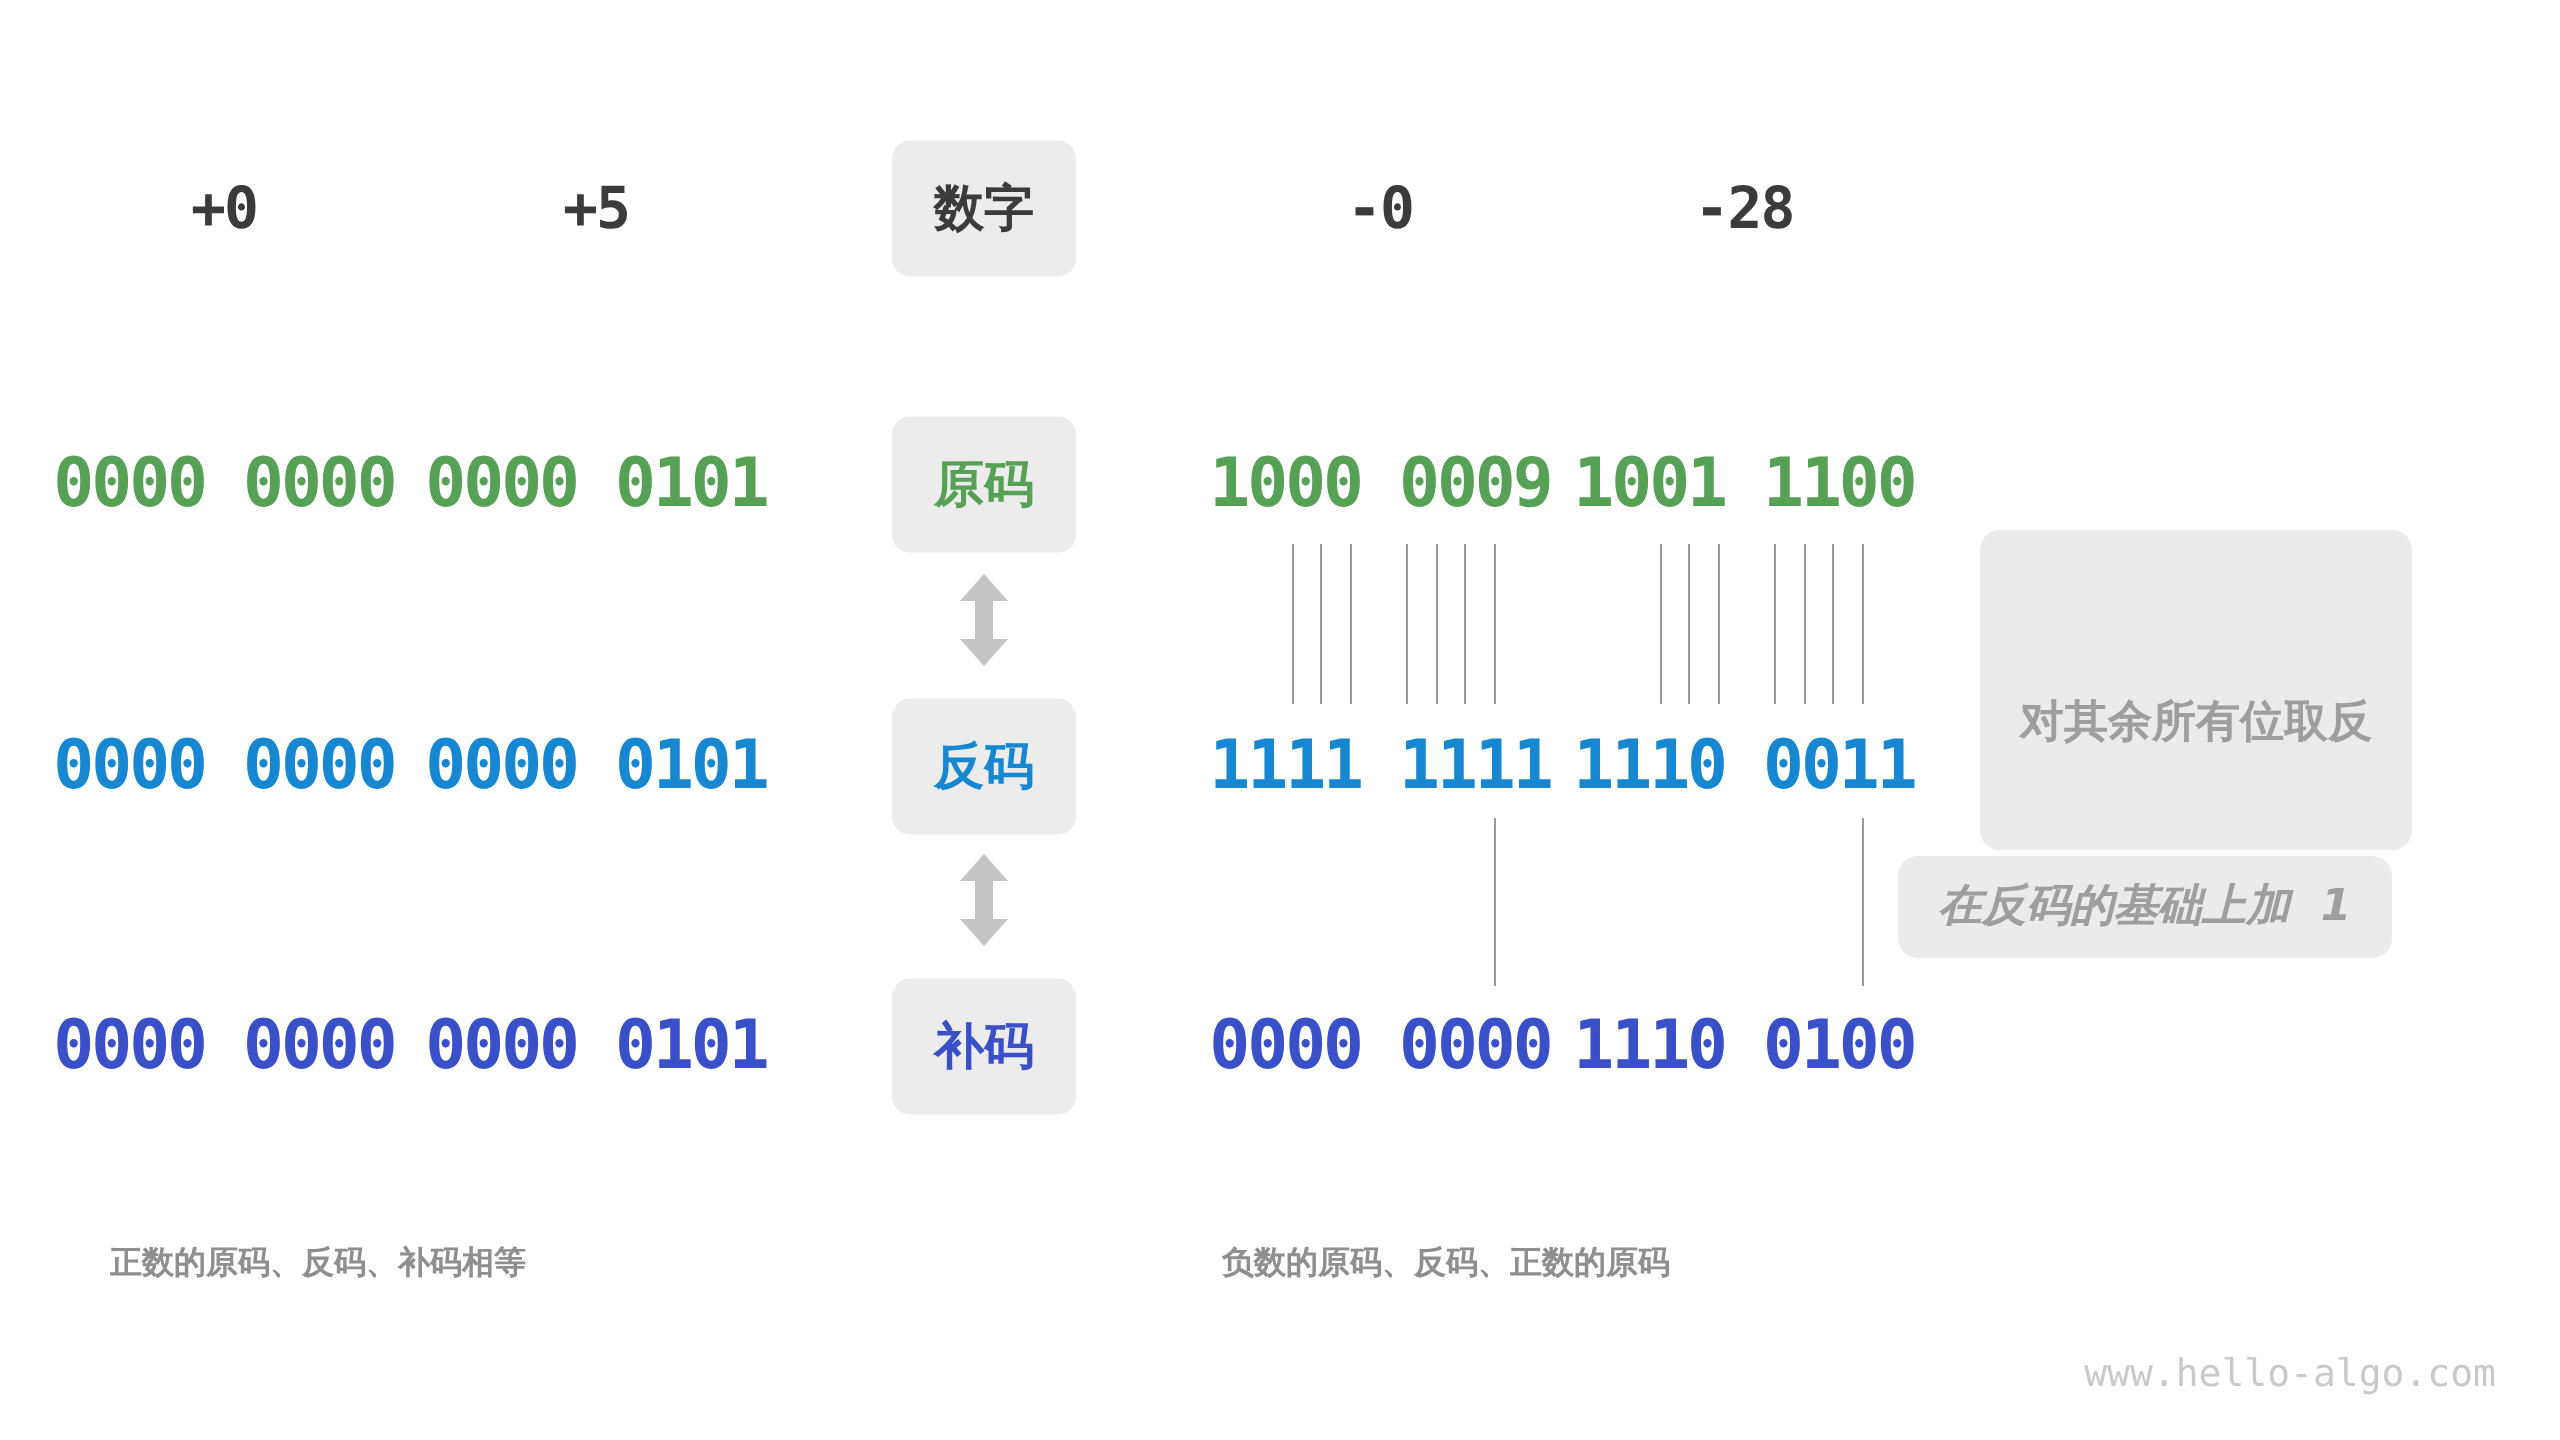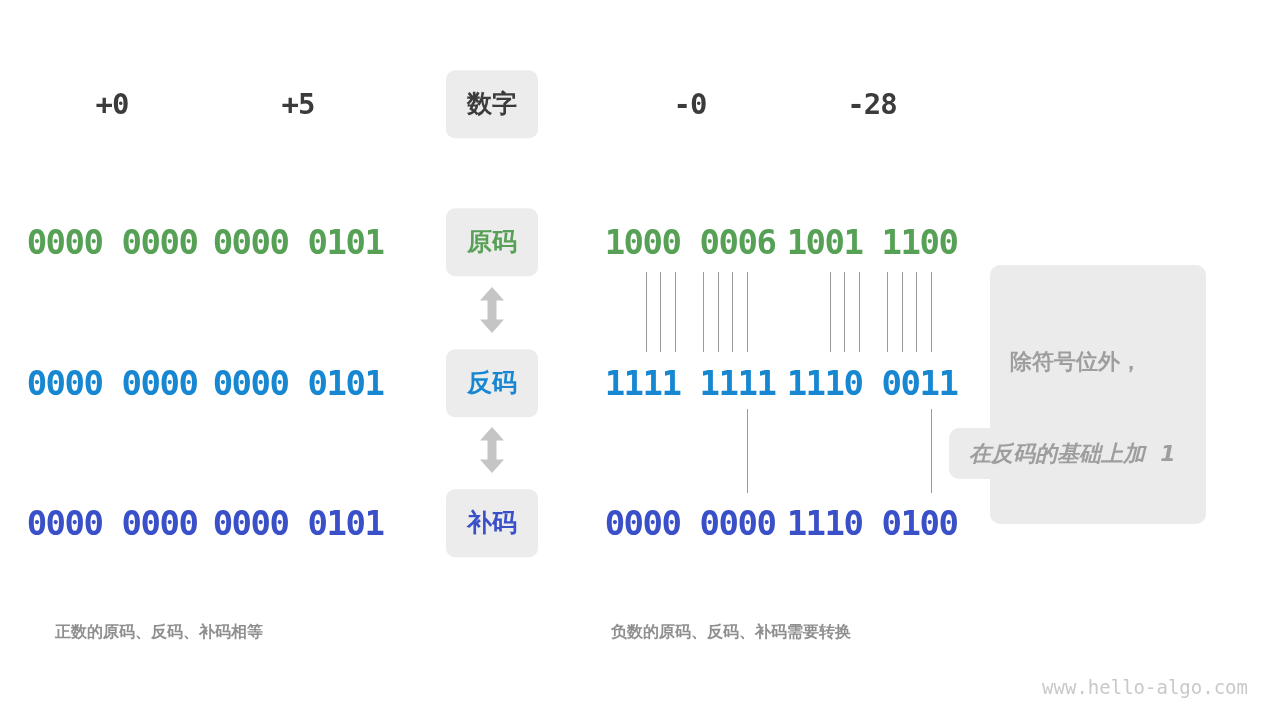--- a/index.html
+++ b/index.html
@@ -47,21 +47,21 @@
   <span class="pos mono num-label x2 yh">+5</span>
   <span class="pos badge dark xb yh">数字</span>
   <span class="pos mono num-label x3 yh">-0</span>
   <span class="pos mono num-label x4 yh">-28</span>
 </div>
 
 <div>
   <span class="pos mono bin green x1 y1">0000 0000</span>
   <span class="pos mono bin green x2 y1">0000 0101</span>
   <span class="pos badge green xb y1">原码</span>
-  <span class="pos mono bin green x3 y1">1000 0006</span>
+  <span class="pos mono bin green x3 y1">1000 0009</span>
   <span class="pos mono bin green x4 y1">1001 1100</span>
 </div>
 
 <span class="arrow" style="left:492px;top:310px;">
   <svg width="26" height="46" viewBox="0 0 26 46">
       <path d="M13 0 L25 13.5 H17.5 V32.5 H25 L13 46 L1 32.5 H8.5 V13.5 H1 Z" fill="#c5c5c5"></path>
     </svg>
 </span>
 
 <div>
@@ -102,22 +102,21 @@
 
 <div>
   <span class="pos mono bin indigo x1 y3">0000 0000</span>
   <span class="pos mono bin indigo x2 y3">0000 0101</span>
   <span class="pos badge indigo xb y3">补码</span>
   <span class="pos mono bin indigo x3 y3">0000 0000</span>
   <span class="pos mono bin indigo x4 y3">1110 0100</span>
 </div>
 
 <div class="note" style="left:990px;top:265px;">
-  <div>除符号位外，</div>
   <div>对其余所有位取反</div>
 </div>
 
 <div class="note" style="left:949px;top:428px;padding:9px 20px;font-style:italic;">在反码的基础上加  1</div>
 
 <div class="caption" style="left:55px;top:632px;">正数的原码、反码、补码相等</div>
-<div class="caption" style="left:611px;top:632px;">负数的原码、反码、补码需要转换</div>
+<div class="caption" style="left:611px;top:632px;">负数的原码、反码、正数的原码</div>
 
 <div class="watermark">www.hello-algo.com</div>
 
 </body></html>

